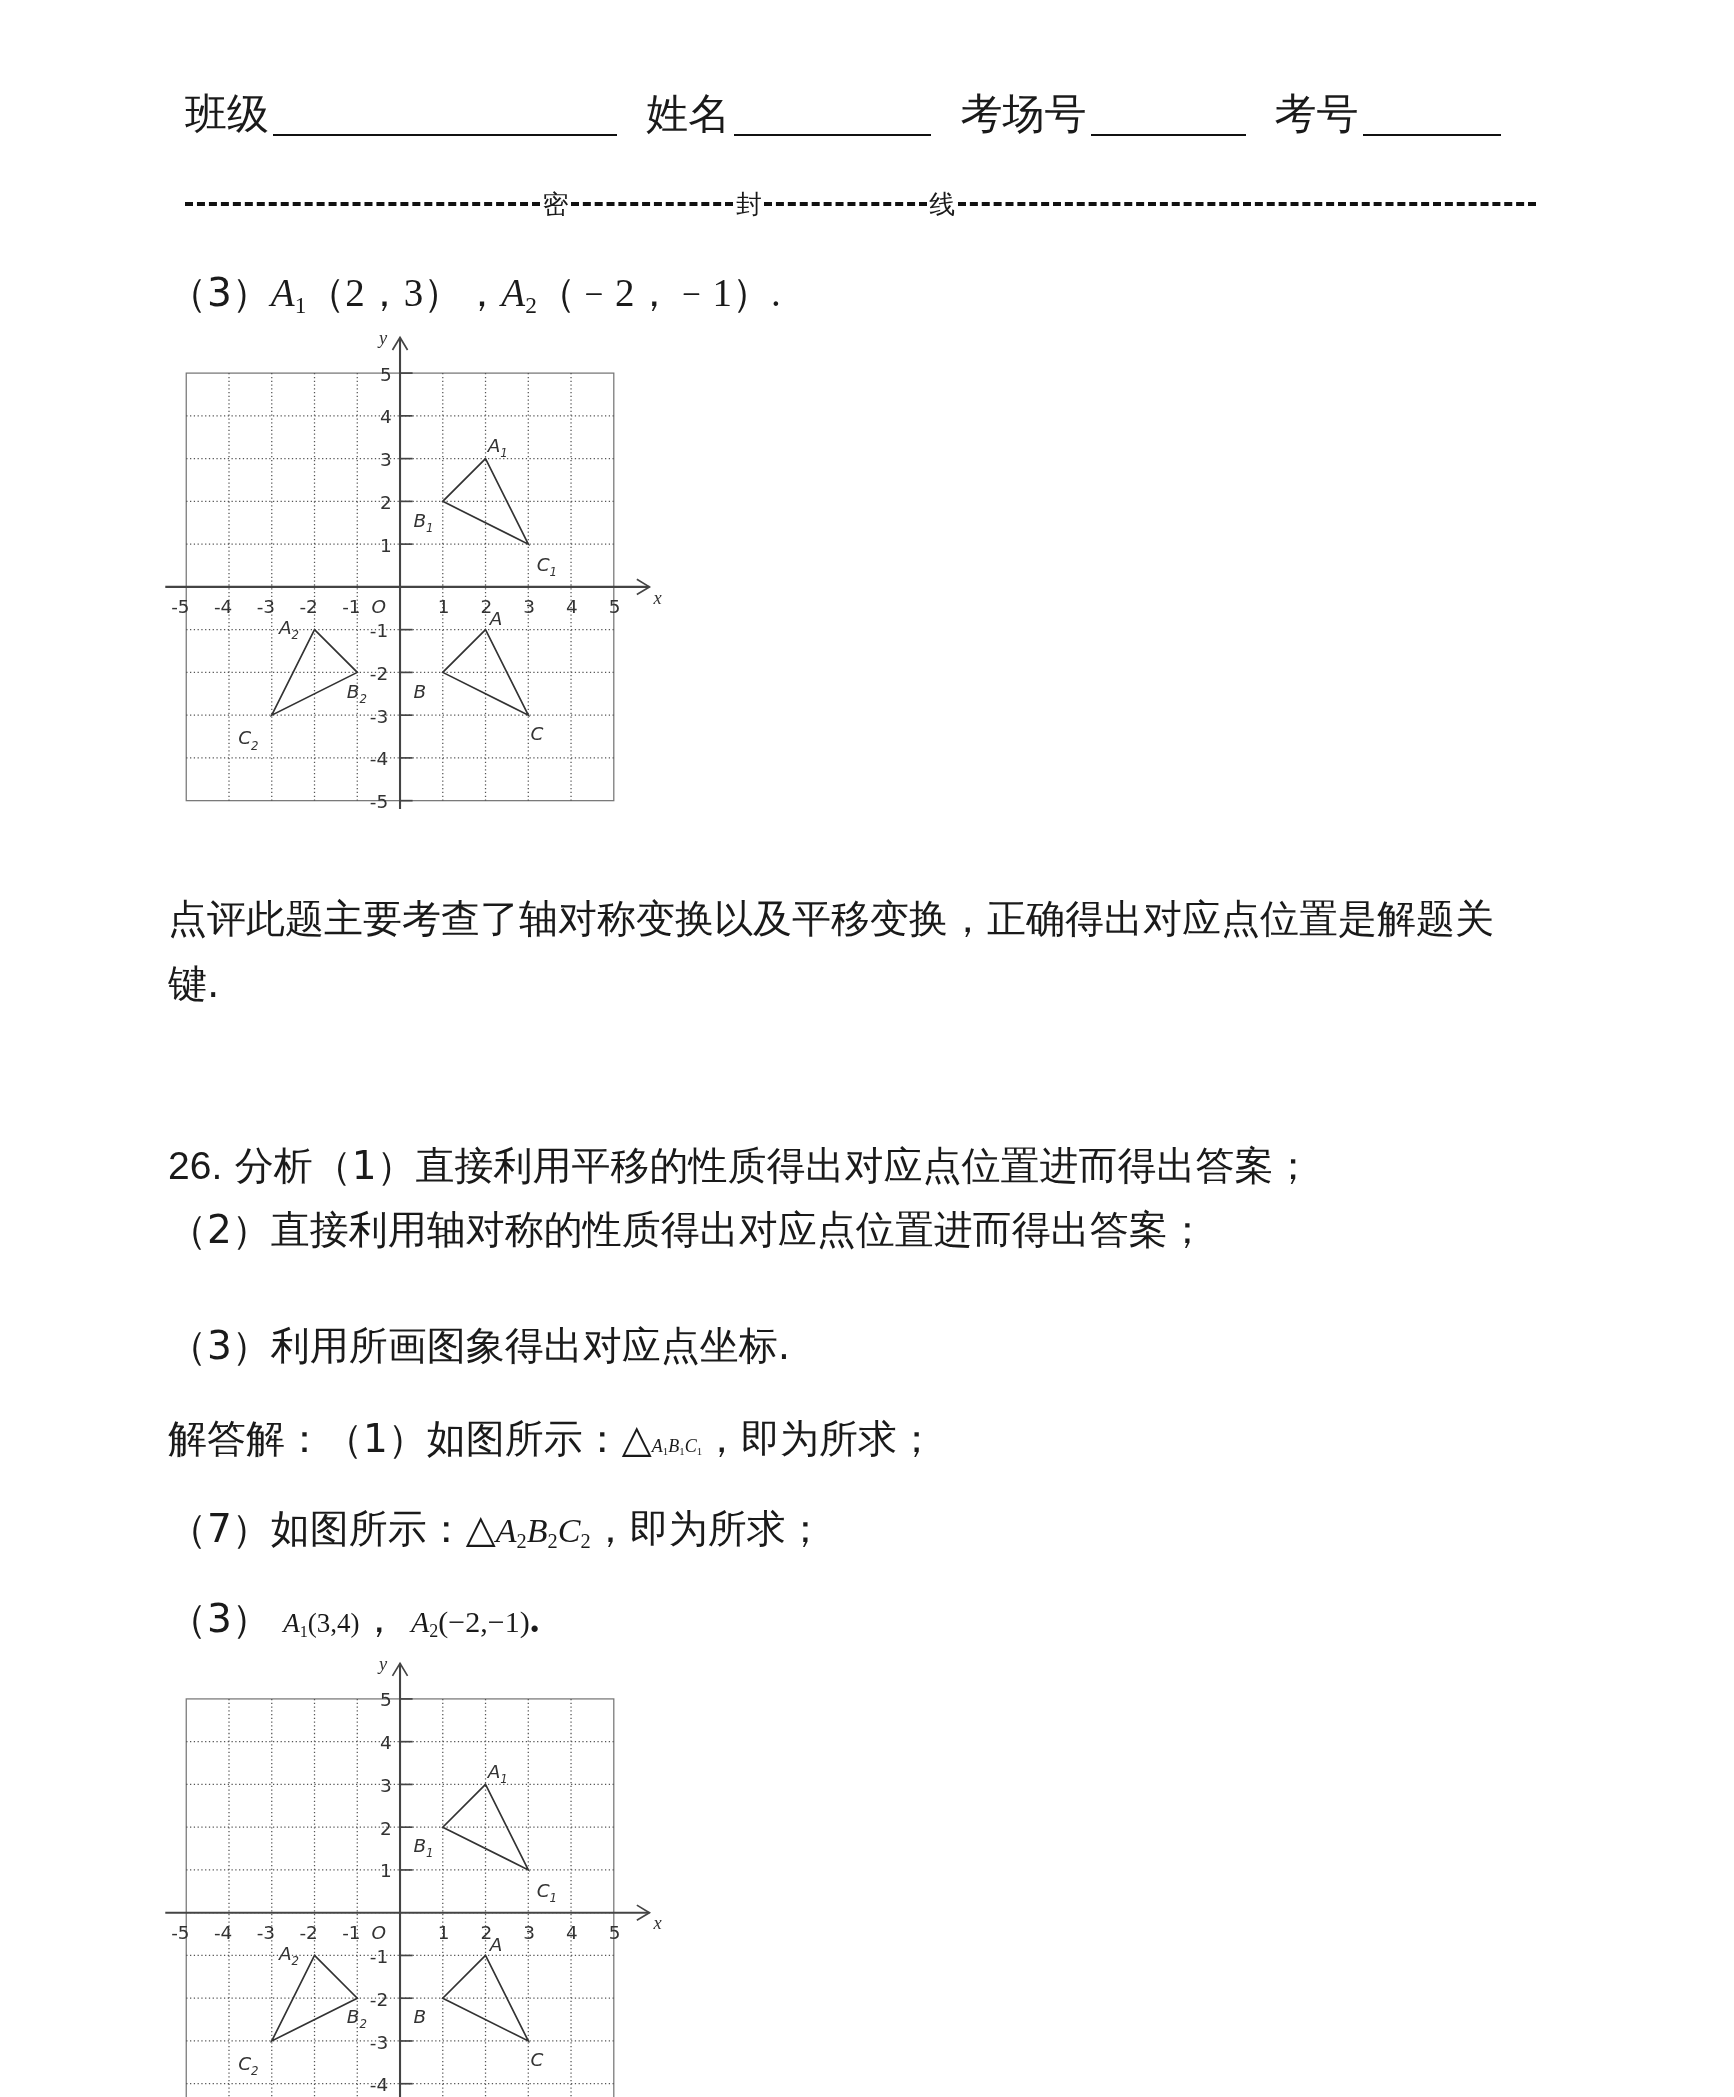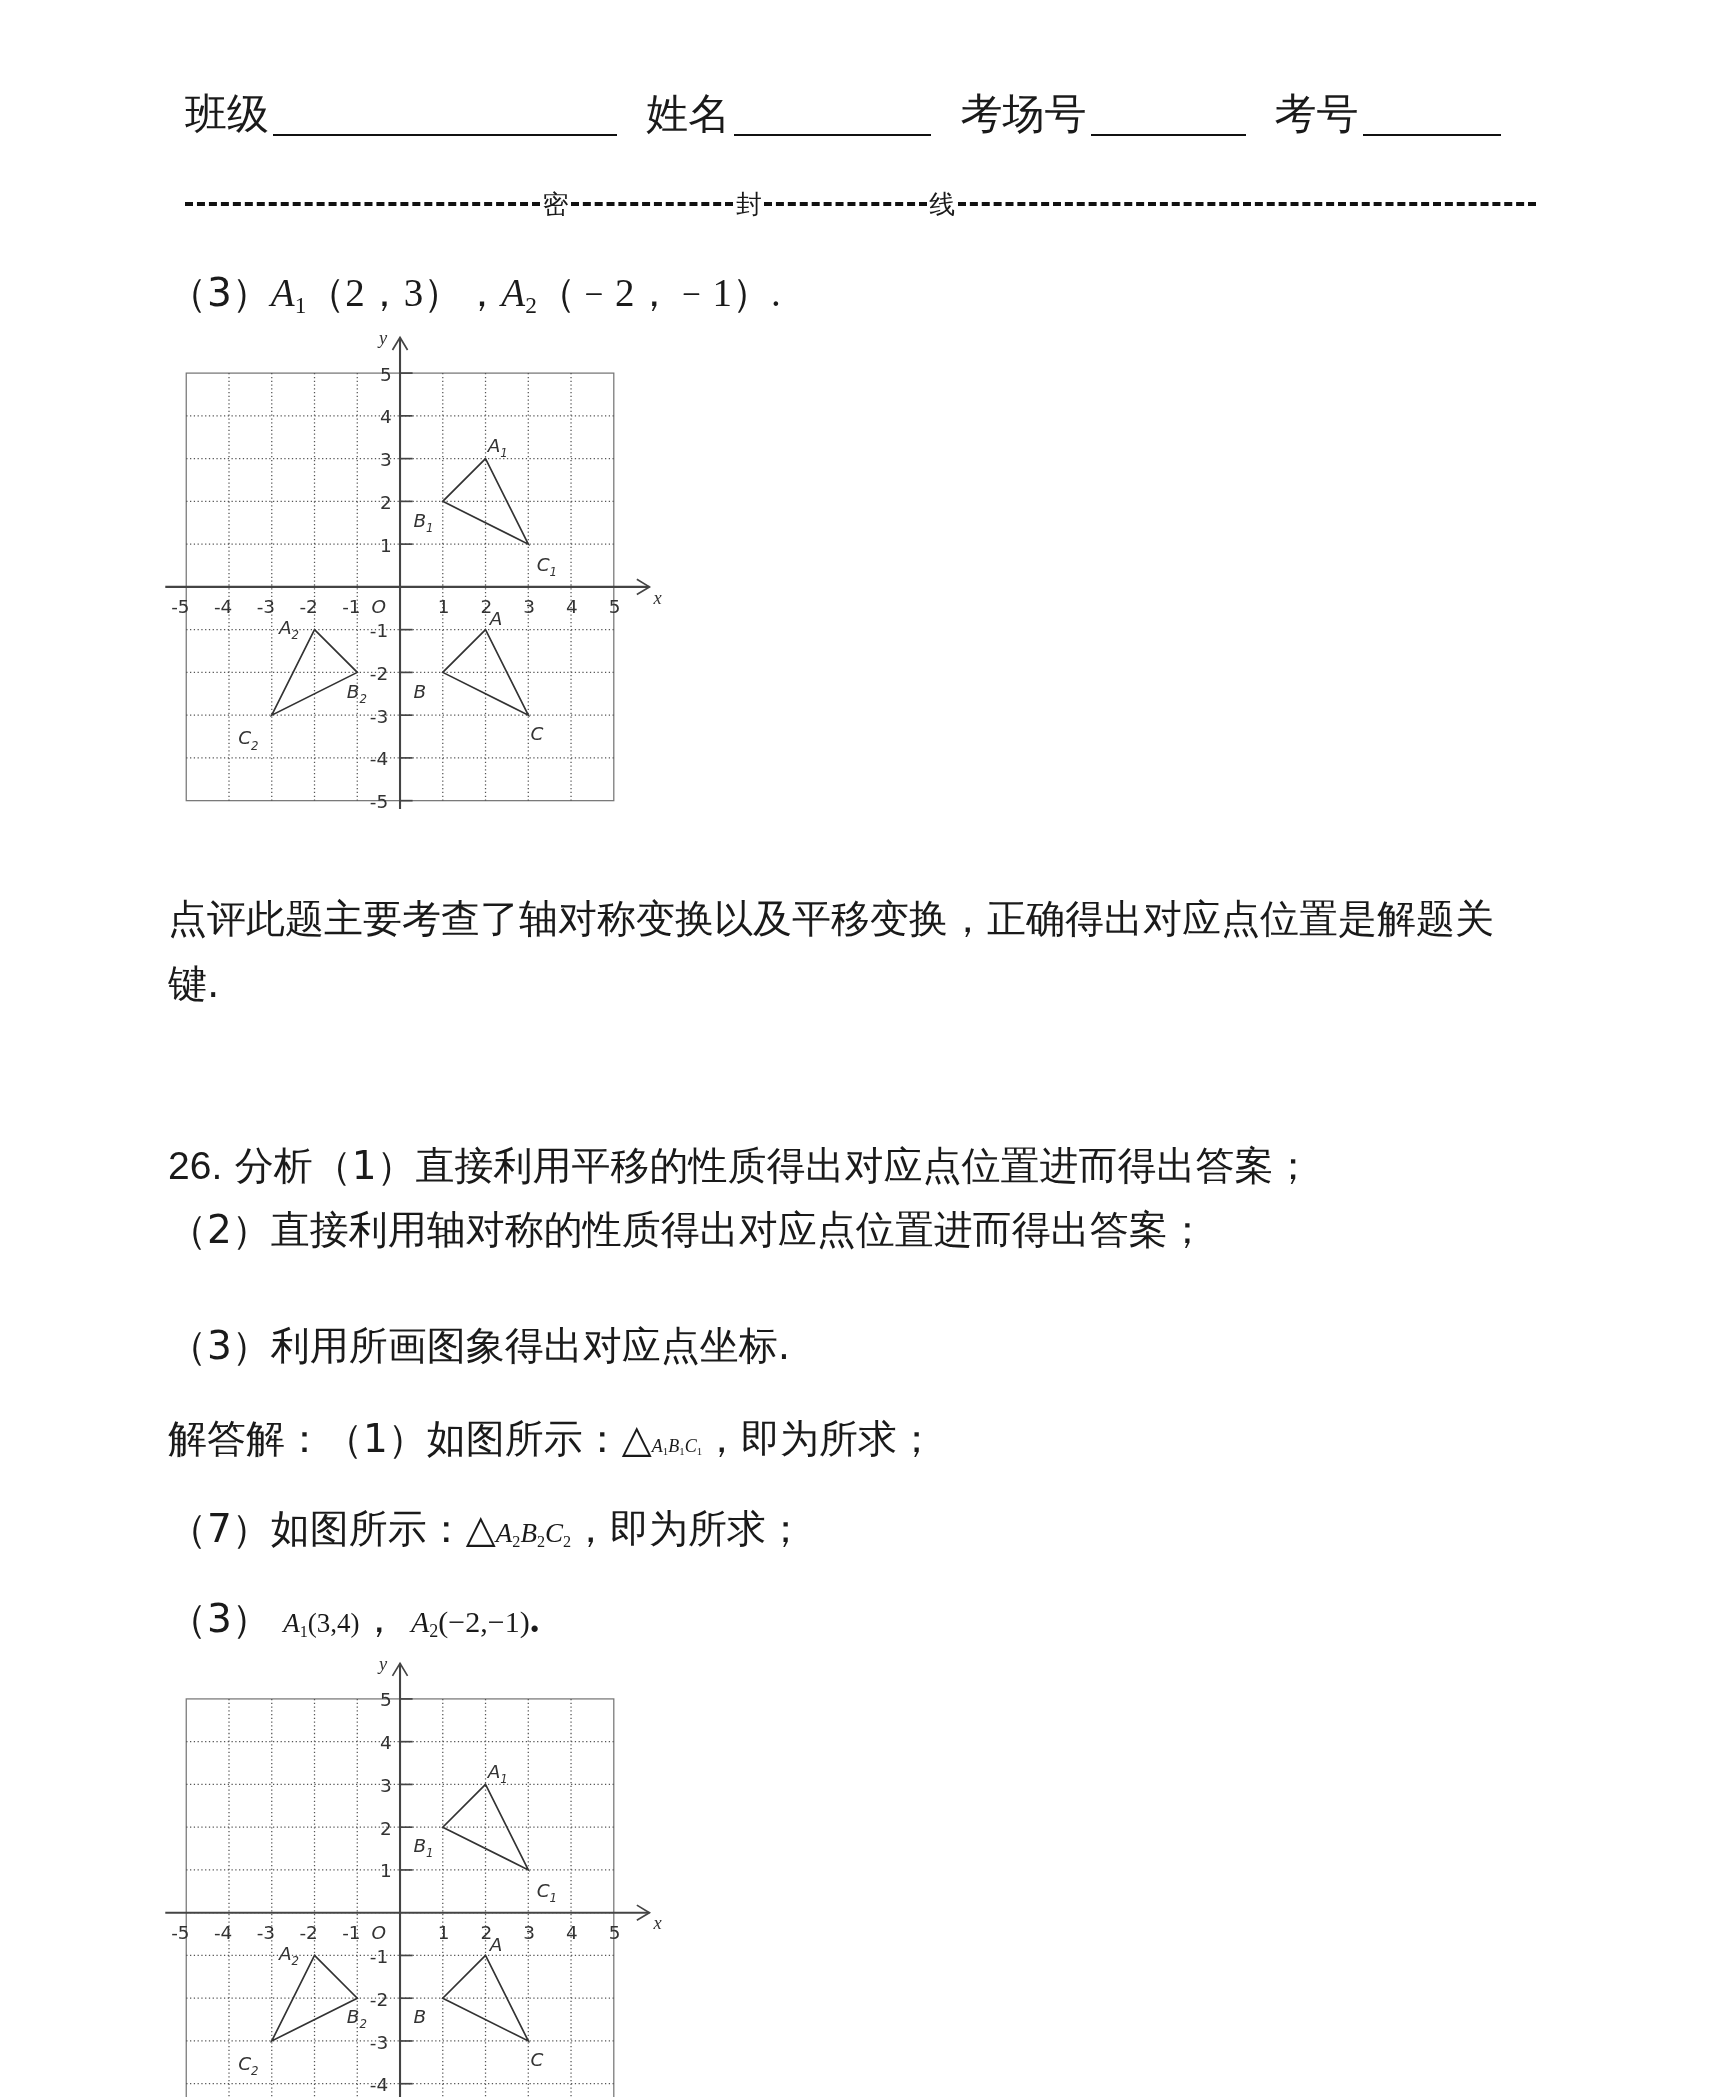--- a/index.html
+++ b/index.html
@@ -130,21 +130,21 @@
 <div class="abs txt" style="top:1141px;left:168px;">
   <span class="upright" style="font-family:'Liberation Sans',sans-serif;font-weight:normal">26.</span>&nbsp;<span>分析</span><span>（1）直接利用平移的性质得出对应点位置进而得出答案；</span>
 </div>
 <div class="abs txt" style="top:1205px;left:168px;">（2）直接利用轴对称的性质得出对应点位置进而得出答案；</div>
 <div class="abs txt" style="top:1321px;left:168px;">（3）利用所画图象得出对应点坐标.</div>
 
 <div class="abs txt" style="top:1414px;left:168px;">
   <span>解答解：</span><span>（1）如图所示：△</span><span class="math" style="font-size:18px"><span>A</span><span class="sub">1</span><span>B</span><span class="sub">1</span><span>C</span><span class="sub">1</span></span><span>，即为所求；</span>
 </div>
 <div class="abs txt" style="top:1504px;left:168px;">
-  <span>（7）如图所示：△</span><span class="math" style="font-size:27px"><span>A</span><span class="sub">2</span><span>B</span><span class="sub">2</span><span>C</span><span class="sub">2</span></span><span>，即为所求；</span>
+  <span>（7）如图所示：△</span><span class="math" style="font-size:34px"><span>A</span><span class="sub">2</span><span>B</span><span class="sub">2</span><span>C</span><span class="sub">2</span></span><span>，即为所求；</span>
 </div>
 <div class="abs txt" style="top:1594px;left:168px;">
   <span>（3）</span>&nbsp;<span class="math" style="font-size:27px">A<span class="sub">1</span><span class="upright">(3,4)</span></span><span>，</span>&nbsp;<span class="math" style="font-size:30px">A<span class="sub">2</span><span class="upright">(−2,−1)</span></span><span class="upright" style="font-weight:bold">.</span>
 </div>
 
 <div class="graph" style="left:159px;top:1657px;width:503px;height:503px;">
   <svg id="g2" width="503" height="503" viewBox="0 0 1200 1200">
       <g>
         <rect x="65" y="100" width="1020" height="1020" fill="none" stroke="#777" stroke-width="3"></rect>
         <line x1="167" y1="100" x2="167" y2="1120" stroke="#555" stroke-width="3" stroke-dasharray="3 6"></line>

